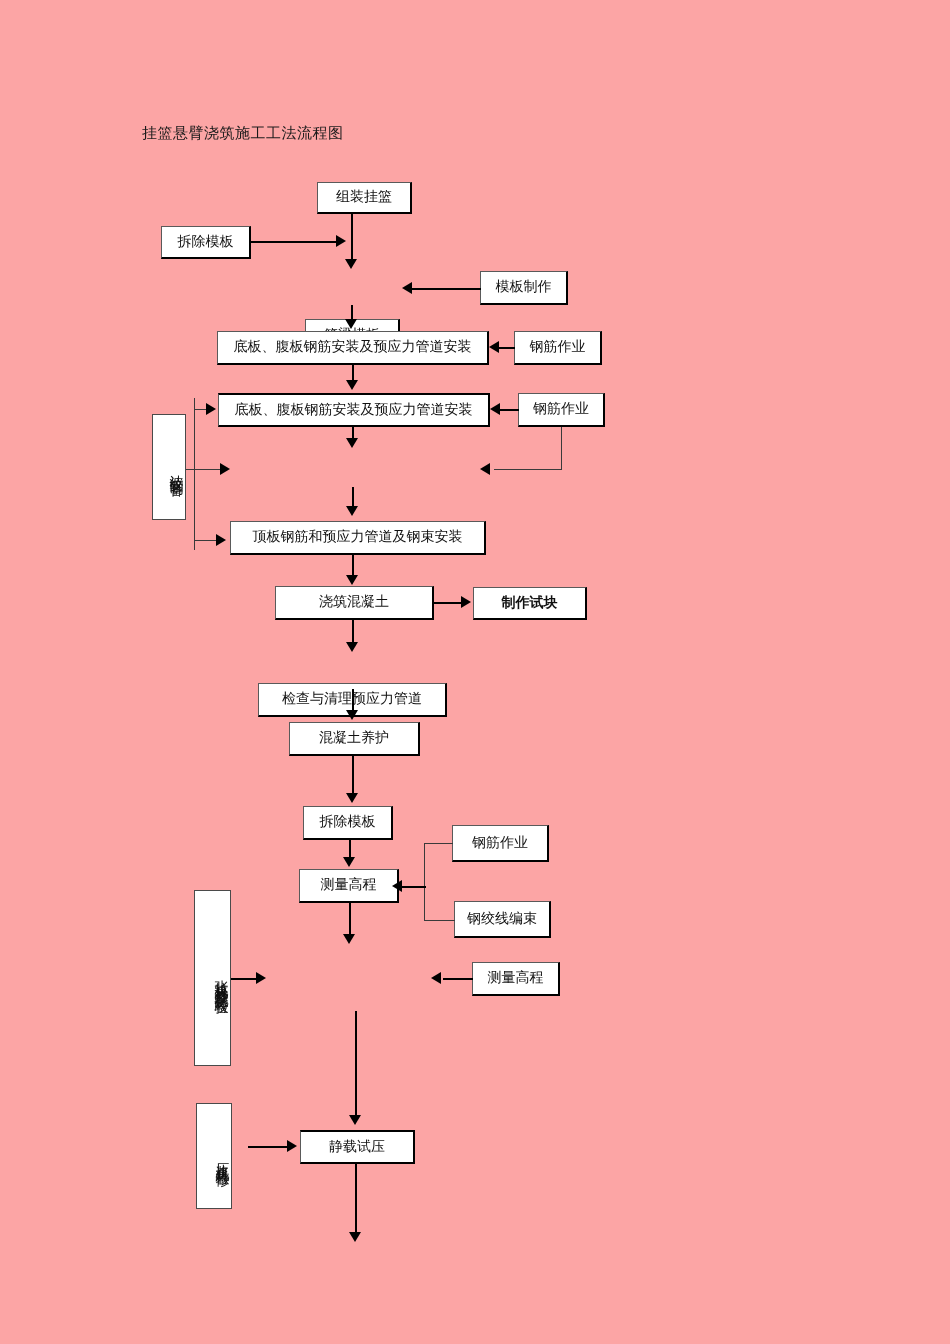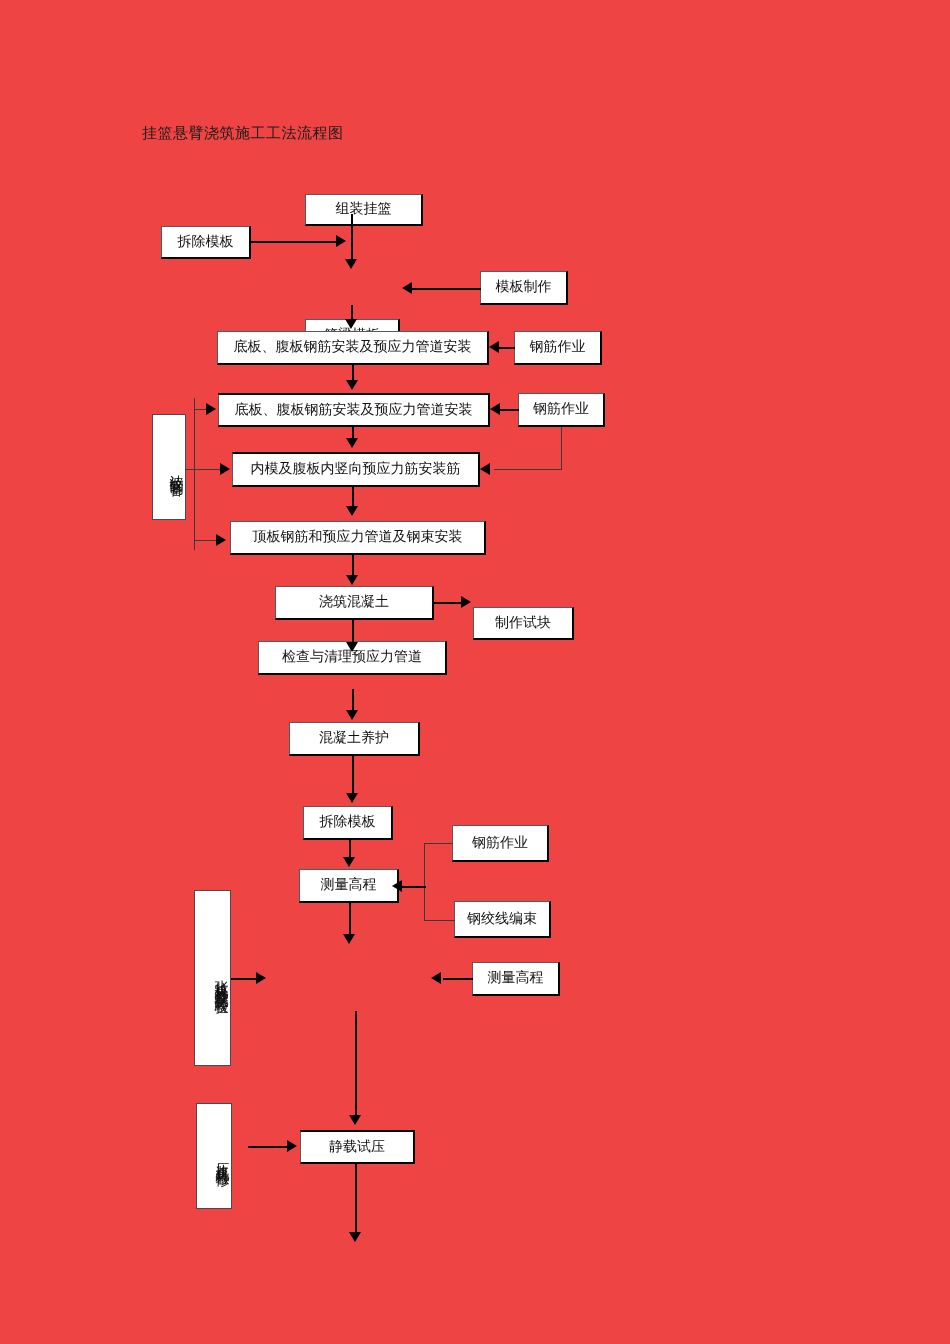--- a/index.html
+++ b/index.html
@@ -8,21 +8,21 @@
     background: #ffffff;
   }
   body {
     font-family: "Liberation Serif", "DejaVu Serif", serif;
     color: #000000;
   }
   #page {
     position: relative;
     width: 950px;
     height: 1344px;
-    background: #ef4444;
+    background: #fca5a5;
     overflow: hidden;
   }
   .title {
     position: absolute;
     left: 142px;
     top: 124px;
     font-size: 15px;
     letter-spacing: 0.5px;
     white-space: nowrap;
     color: #1a1a1a;
@@ -96,47 +96,46 @@
     border-right: 10px solid #000000;
   }
 </style>
 </head>
 <body>
 
 <div id="page">
 
   <div class="title">挂篮悬臂浇筑施工工法流程图</div>
 
-  <div class="node shadow" style="left:305px; top:182px; width:118px; height:32px;margin-top:12px;">组装挂篮</div>
+  <div class="node shadow" style="left:317px; top:182px; width:95px; height:32px;">组装挂篮</div>
 
   <div class="node shadow" style="left:161px; top:226px; width:90px; height:33px;">拆除模板</div>
 
   <div class="node shadow" style="left:305px; top:271px; width:95px; height:34px;margin-top:48px;">箱梁模板</div>
 
   <div class="node shadow" style="left:480px; top:271px; width:88px; height:34px;">模板制作</div>
 
   <div class="node shadow" style="left:217px; top:331px; width:272px; height:34px;">底板、腹板钢筋安装及预应力管道安装</div>
 
   <div class="node shadow" style="left:514px; top:331px; width:88px; height:34px;">钢筋作业</div>
 
   <div class="node shadow bold-top" style="left:218px; top:393px; width:272px; height:34px;">底板、腹板钢筋安装及预应力管道安装</div>
 
   <div class="node shadow" style="left:518px; top:393px; width:87px; height:34px;">钢筋作业</div>
 
   <div class="node vert" style="left:152px; top:414px; width:34px; height:106px;">波纹管制备</div>
 
-  <div class="node shadow bold-top" style="left:232px; top:452px; width:248px; height:35px;">内模及腹板内竖向预应力筋安装筋</div>
 
   <div class="node shadow" style="left:275px; top:586px; width:159px; height:34px;">浇筑混凝土</div>
 
   <div class="node shadow" style="left:230px; top:521px; width:256px; height:34px;">顶板钢筋和预应力管道及钢束安装</div>
 
-  <div class="node shadow" style="left:473px; top:607px; width:101px; height:33px;">制作试块</div>
-
-  <div class="node shadow" style="left:258px; top:641px; width:189px; height:34px;">检查与清理预应力管道</div>
+  <div class="node shadow" style="left:473px; top:587px; width:114px; height:33px;font-weight:bold;">制作试块</div>
+
+  <div class="node shadow" style="left:258px; top:683px; width:189px; height:34px;">检查与清理预应力管道</div>
 
   <div class="node shadow" style="left:289px; top:722px; width:131px; height:34px;">混凝土养护</div>
 
   <div class="node shadow" style="left:303px; top:806px; width:90px; height:34px;">拆除模板</div>
 
   <div class="node shadow" style="left:299px; top:869px; width:100px; height:34px;">测量高程</div>
 
   <div class="node shadow" style="left:452px; top:825px; width:97px; height:37px;">钢筋作业</div>
 
   <div class="node shadow" style="left:454px; top:901px; width:97px; height:37px;text-align:right;">钢绞线编束</div>

